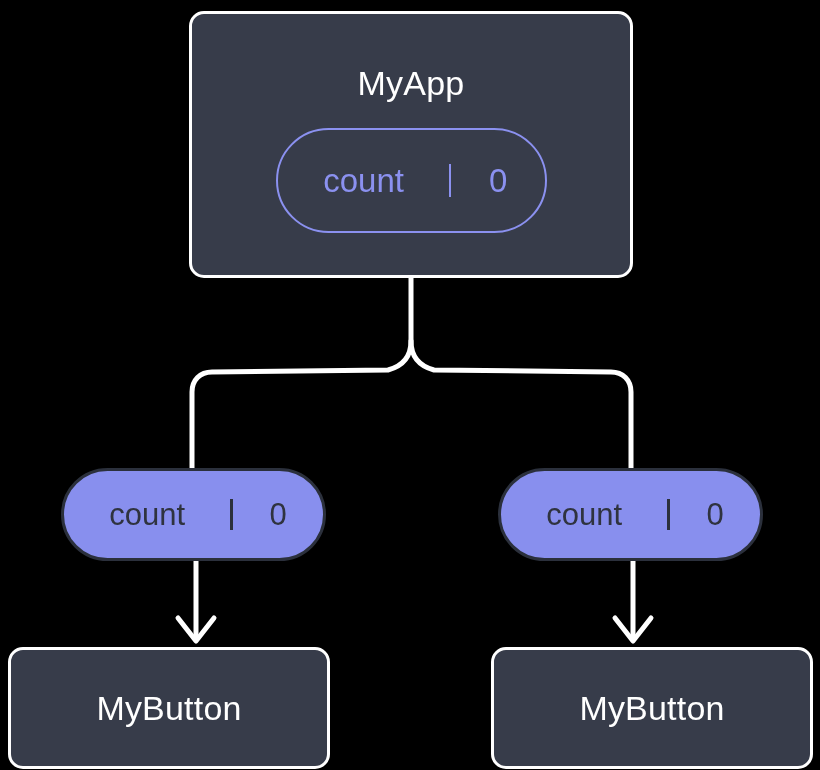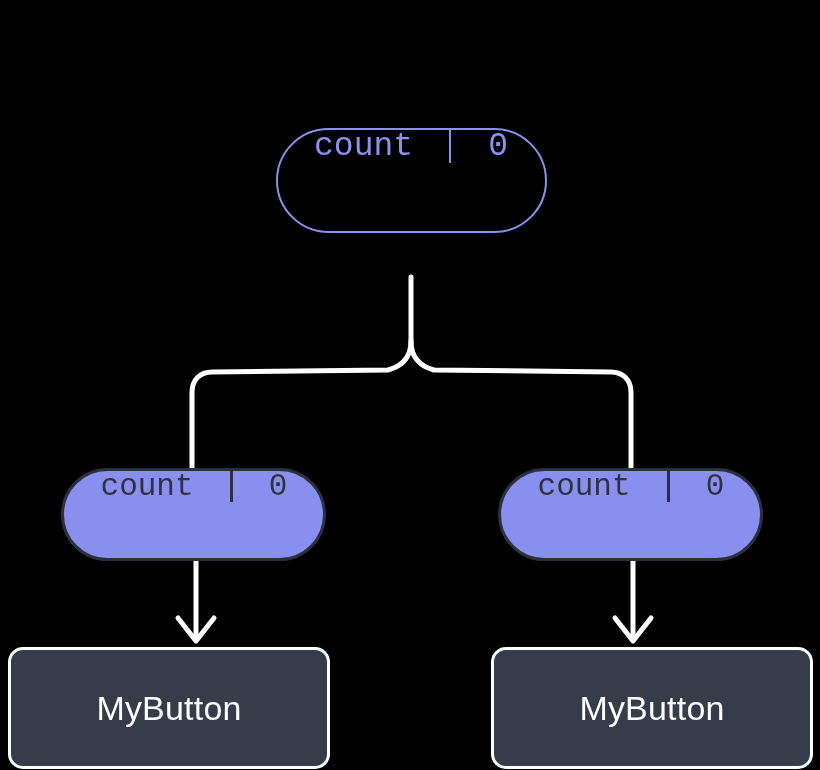--- a/index.html
+++ b/index.html
@@ -65,24 +65,23 @@
     width: 322px;
     height: 122px;
     justify-content: center;
   }
 
   
   .pill {
     position: absolute;
     box-sizing: border-box;
     display: flex;
-    align-items: flex-start;
+    align-items: center;
     border-radius: 999px;
     overflow: hidden;
-    font-family: Liberation Mono, monospace;
   }
   .pill-key, .pill-val {
     display: flex;
     align-items: center;
     justify-content: center;
     white-space: nowrap;
     line-height: 1;
   }
 
   
@@ -161,20 +160,23 @@
              C 200 372, 192 380, 192 392
              L 192 468" fill="none" stroke="#ffffff" stroke-width="5" stroke-linecap="round" stroke-linejoin="round"></path>
 
     <line x1="196" y1="560" x2="196" y2="638" stroke="#ffffff" stroke-width="5" stroke-linecap="butt"></line>
     <path d="M 178 618 L 196 641 L 214 618" fill="none" stroke="#ffffff" stroke-width="5" stroke-linecap="round" stroke-linejoin="round"></path>
 
     <line x1="633" y1="560" x2="633" y2="638" stroke="#ffffff" stroke-width="5" stroke-linecap="butt"></line>
     <path d="M 615 618 L 633 641 L 651 618" fill="none" stroke="#ffffff" stroke-width="5" stroke-linecap="round" stroke-linejoin="round"></path>
   </svg>
 
+  <div class="card" id="card-myapp">
+    <div class="card-title">MyApp</div>
+  </div>
 
   <div class="pill pill-outline" id="pill-myapp-count">
     <div class="pill-key">count</div>
     <div class="pill-val">0</div>
   </div>
 
   <div class="pill pill-filled" id="pill-left-count">
     <div class="pill-key">count</div>
     <div class="pill-val">0</div>
   </div>

